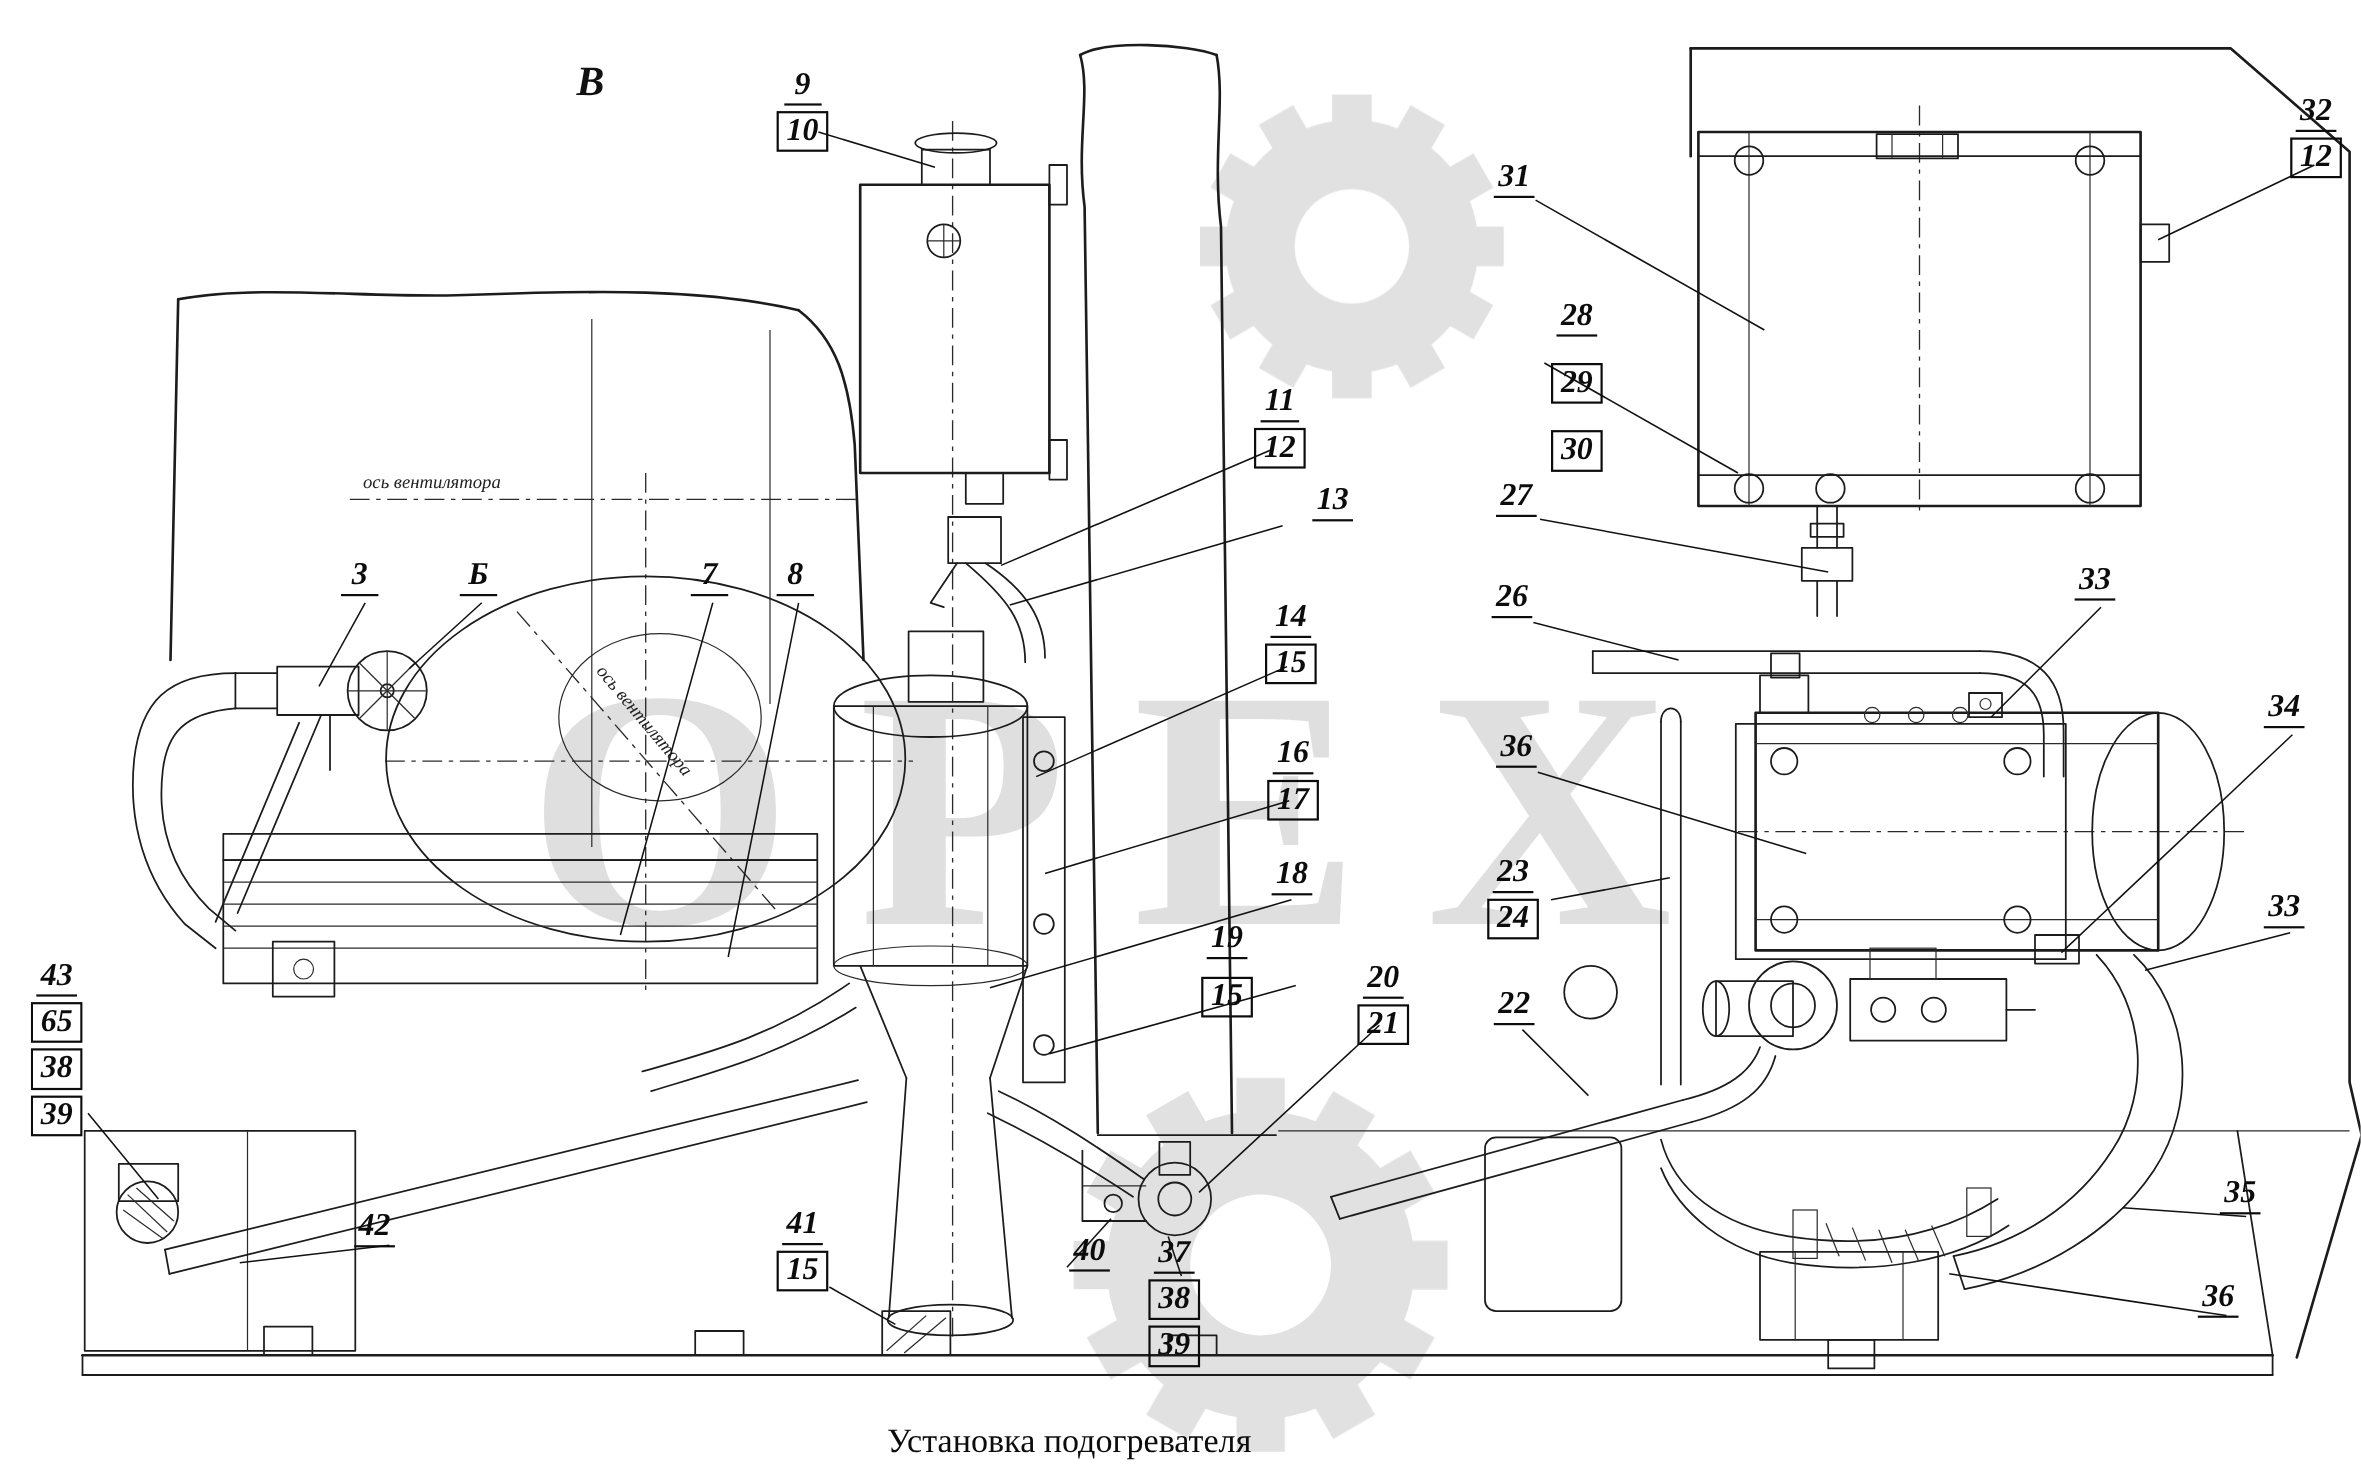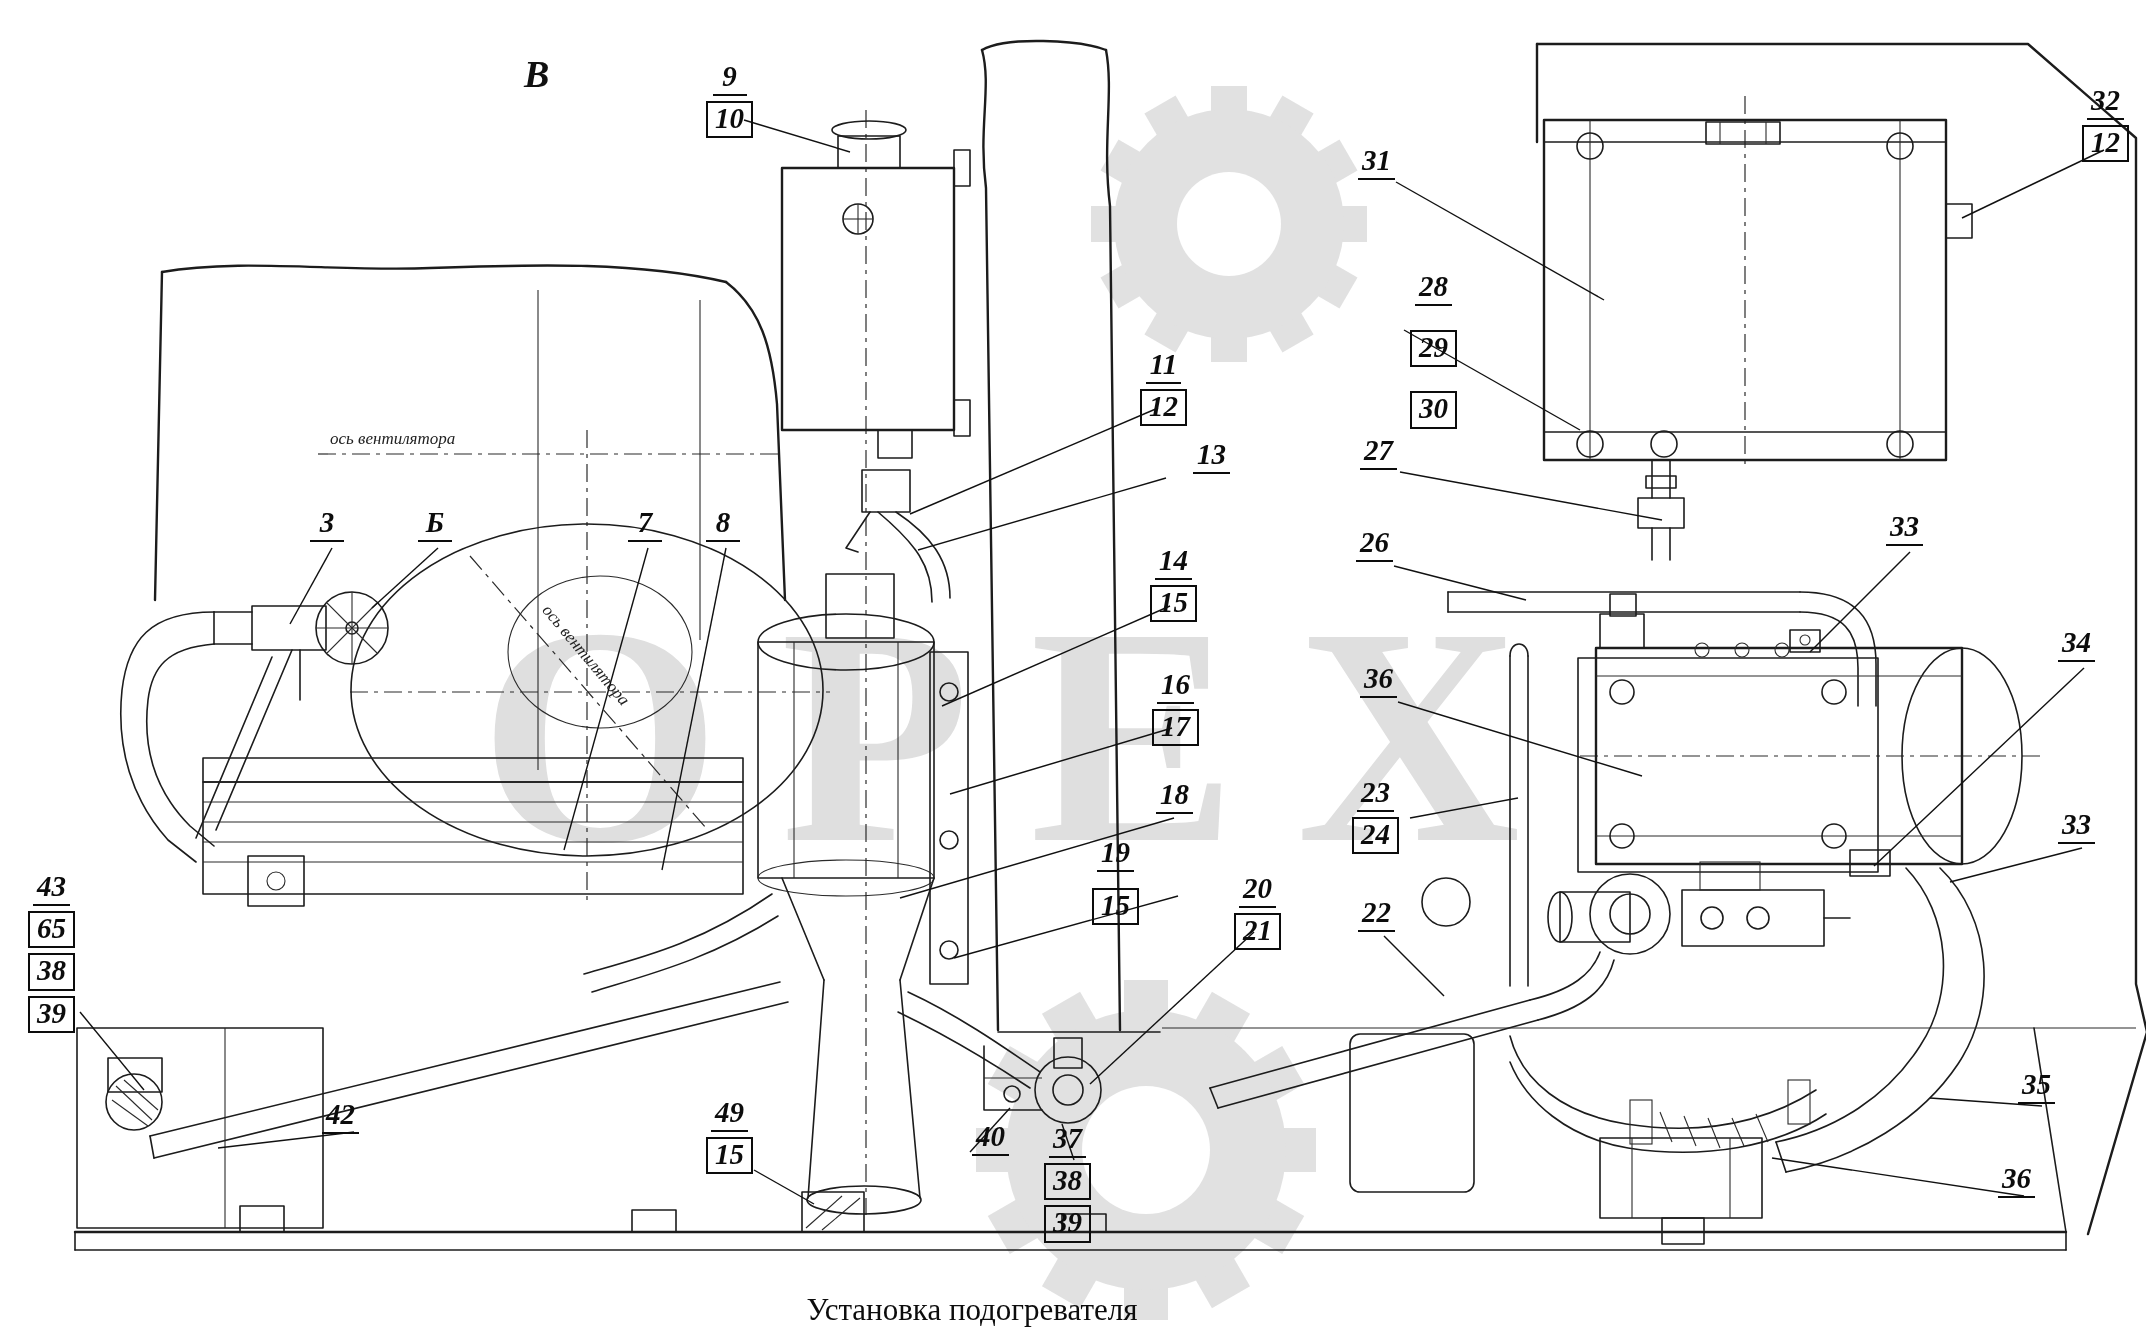--- a/index.html
+++ b/index.html
@@ -423,21 +423,21 @@
   <div class="callout" style="left:28px;top:872px;">
     <span class="num u">43</span>
     <span class="num boxed">65</span>
     <span class="num boxed">38</span>
     <span class="num boxed">39</span>
   </div>
   <div class="callout" style="left:322px;top:1100px;">
     <span class="num u">42</span>
   </div>
   <div class="callout" style="left:706px;top:1098px;">
-    <span class="num u">49</span>
+    <span class="num u">41</span>
     <span class="num boxed">15</span>
   </div>
   <div class="callout" style="left:932px;top:1122px;margin-left:40px;">
     <span class="num u">40</span>
   </div>
   <div class="callout" style="left:1044px;top:1124px;">
     <span class="num u">37</span>
     <span class="num boxed">38</span>
     <span class="num boxed">39</span>
   </div>

